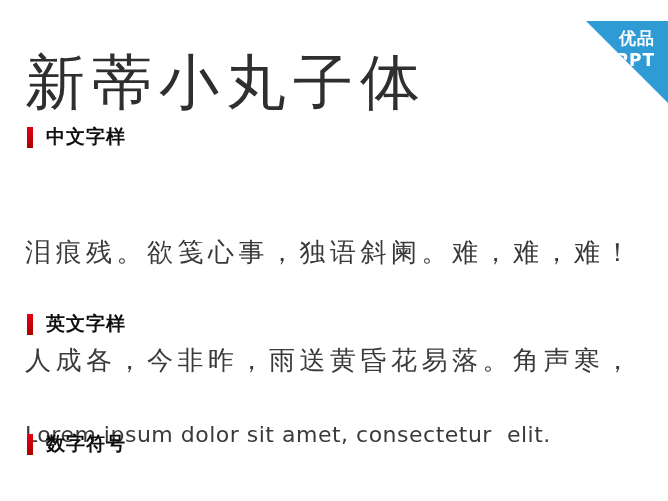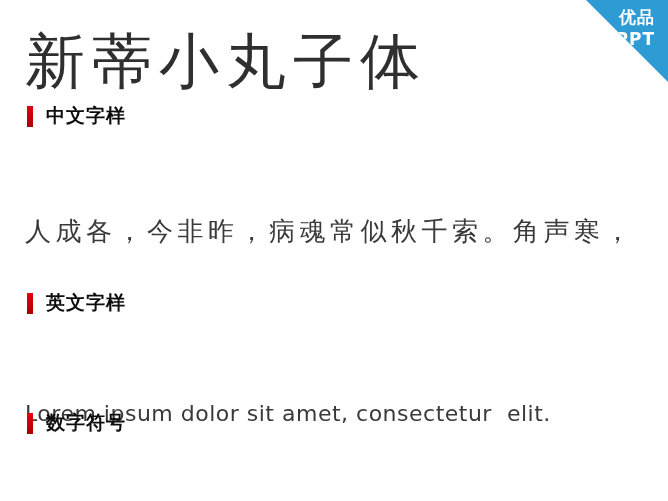--- a/index.html
+++ b/index.html
@@ -3,21 +3,21 @@
 <meta charset="utf-8">
 <style>
   html, body { margin: 0; padding: 0; }
   body {
     width: 668px; height: 501px;
     background: #ffffff;
     overflow: hidden;
     position: relative;
     font-family: "DejaVu Sans", "Liberation Sans", sans-serif;
   }
-  .page { position: absolute; inset: 0; }
+  .page { position: absolute; inset: 0; margin-top: 21px; }
 
   
   .ribbon {
     position: absolute; top: 0; right: 0;
     width: 82px; height: 82px;
     background: #2e9bd5;
     clip-path: polygon(0 0, 100% 0, 100% 100%);
   }
   .ribbon-text {
     position: absolute; top: 6px; right: 13px;
@@ -77,21 +77,22 @@
     </div>
   </div>
 
   <h1 class="title">新蒂小丸子体</h1>
 
   <div class="heading h-cn">
     <span class="bar"></span>
     <span class="htext">中文字样</span>
   </div>
   <div class="sample cn-lines">
-    <div>人成各，今非昨，病魂常似秋千索。角声寒，</div>
+    <div>泪痕残。欲笺心事，独语斜阑。难，难，难！</div>
+    <div>人成各，今非昨，雨送黄昏花易落。角声寒，</div>
     
   </div>
 
   <div class="heading h-en">
     <span class="bar"></span>
     <span class="htext">英文字样</span>
   </div>
   <div class="sample en-lines">
     <div>Lorem ipsum dolor sit amet, consectetur  elit.</div>
     

